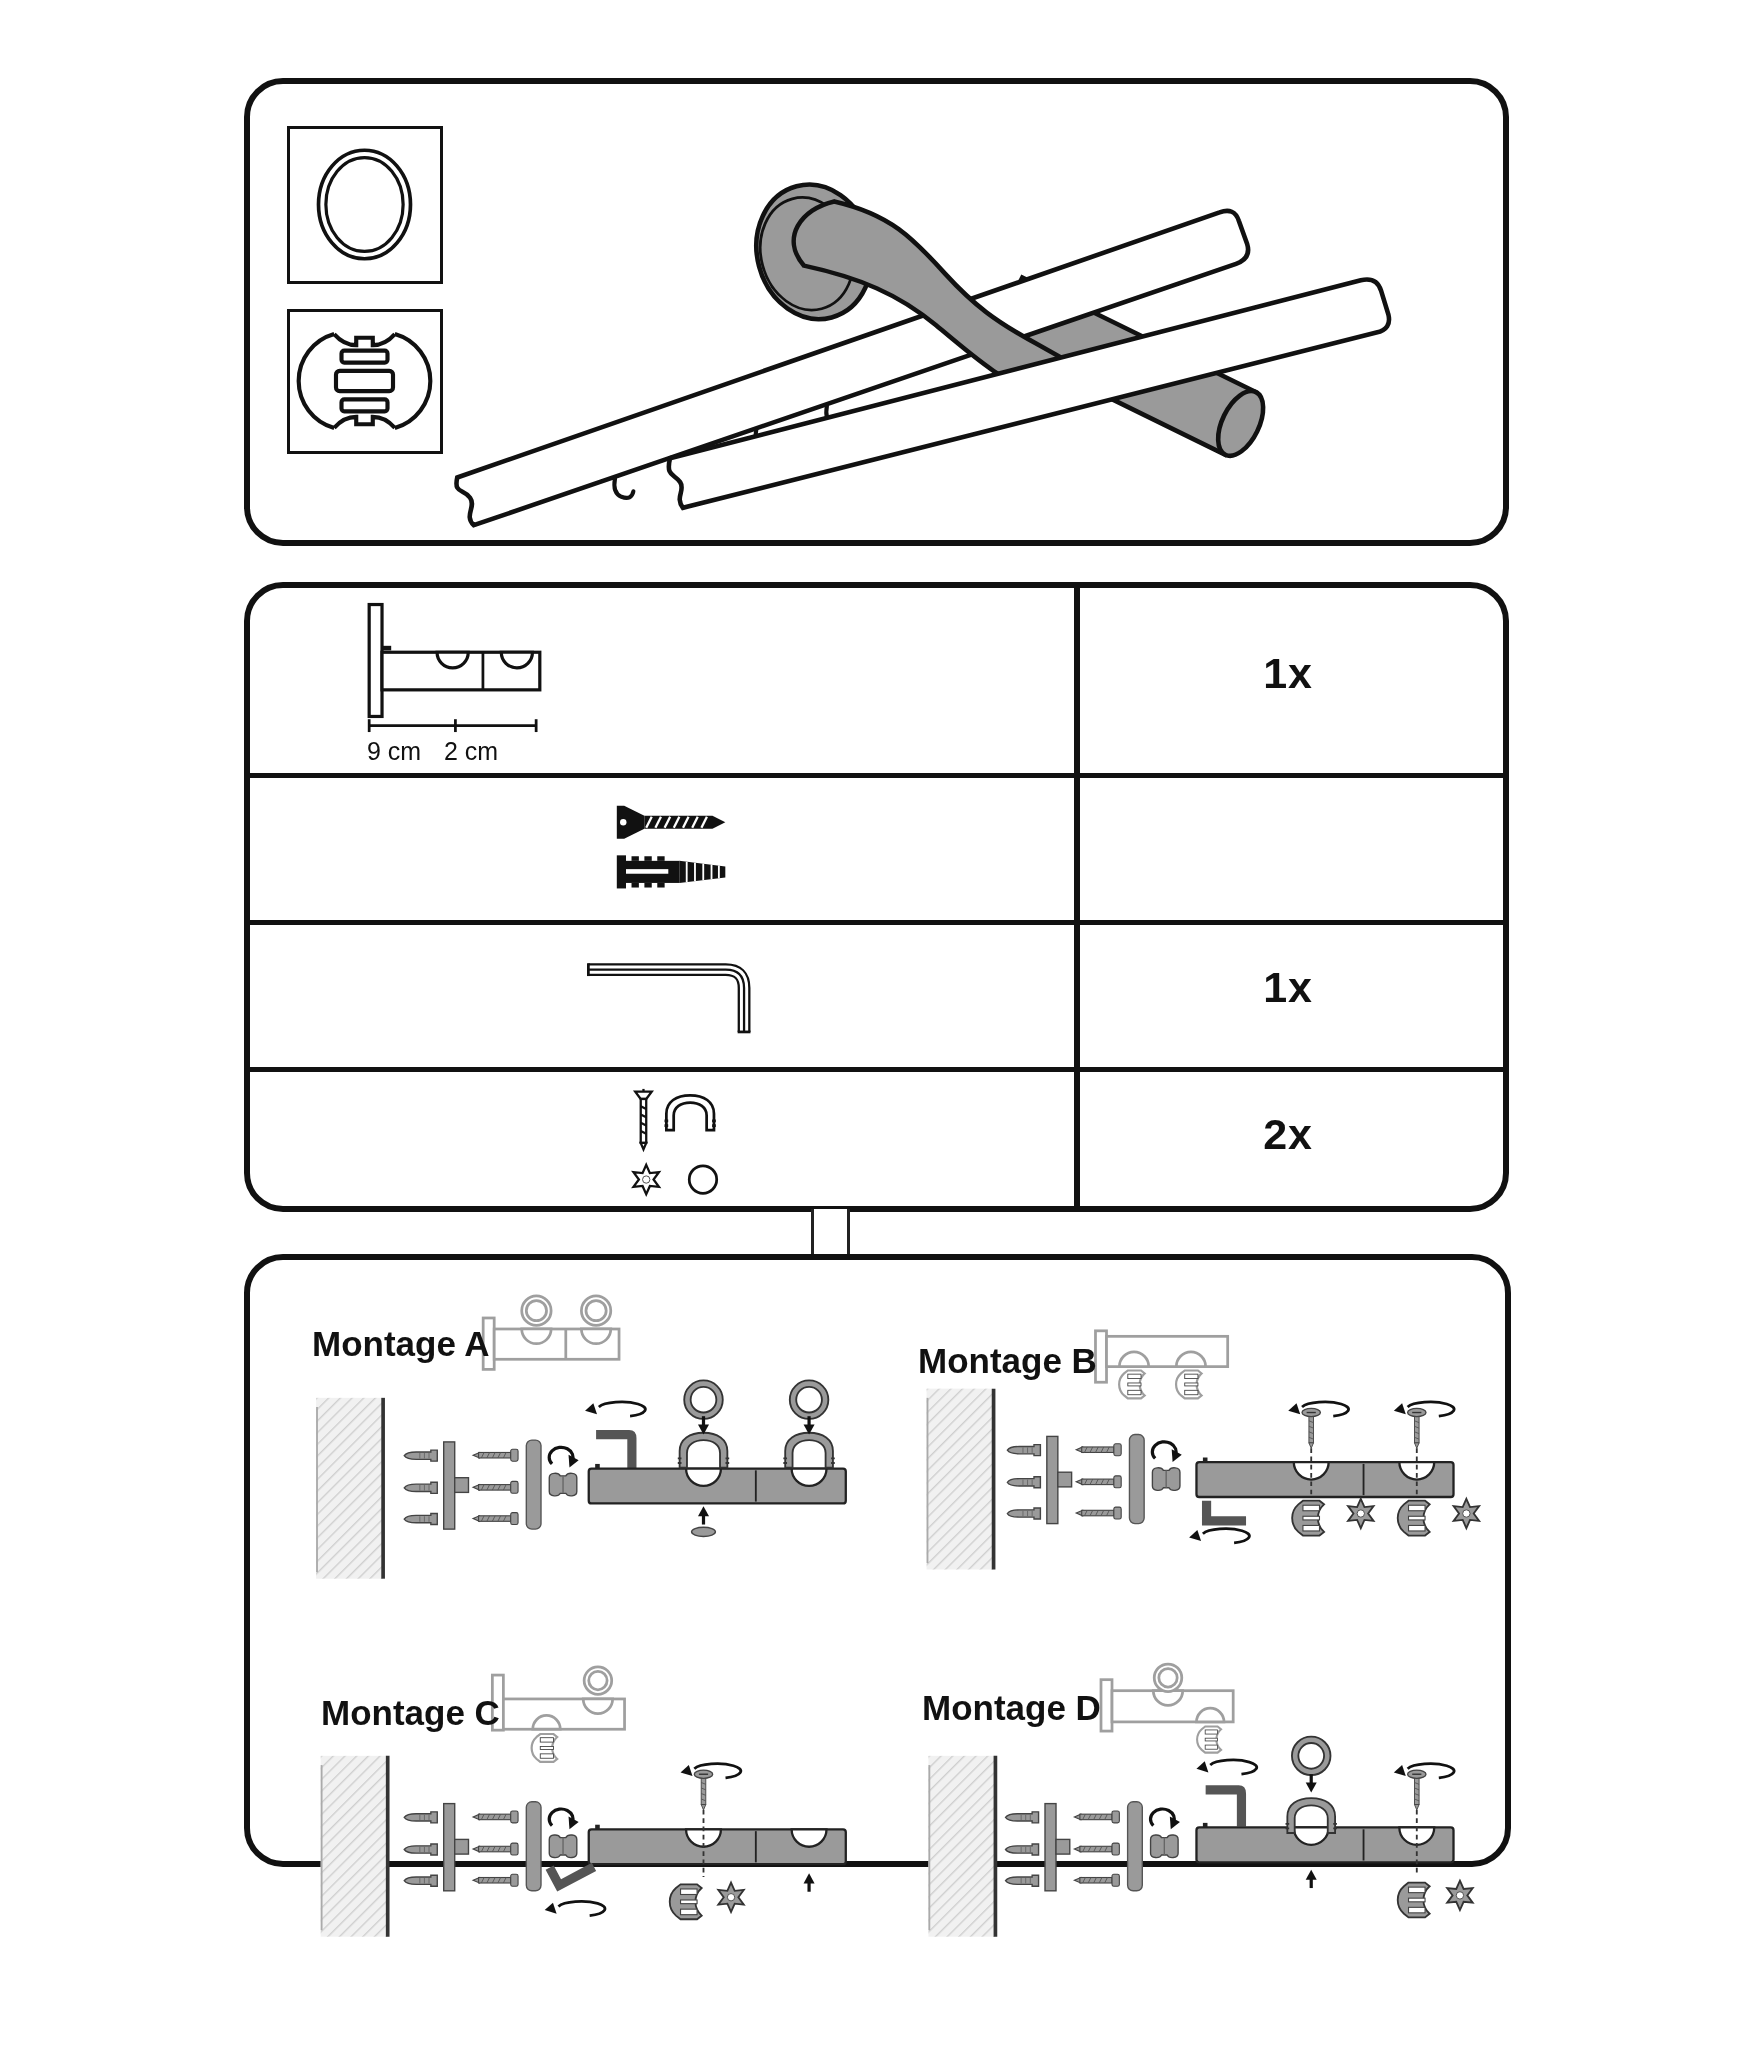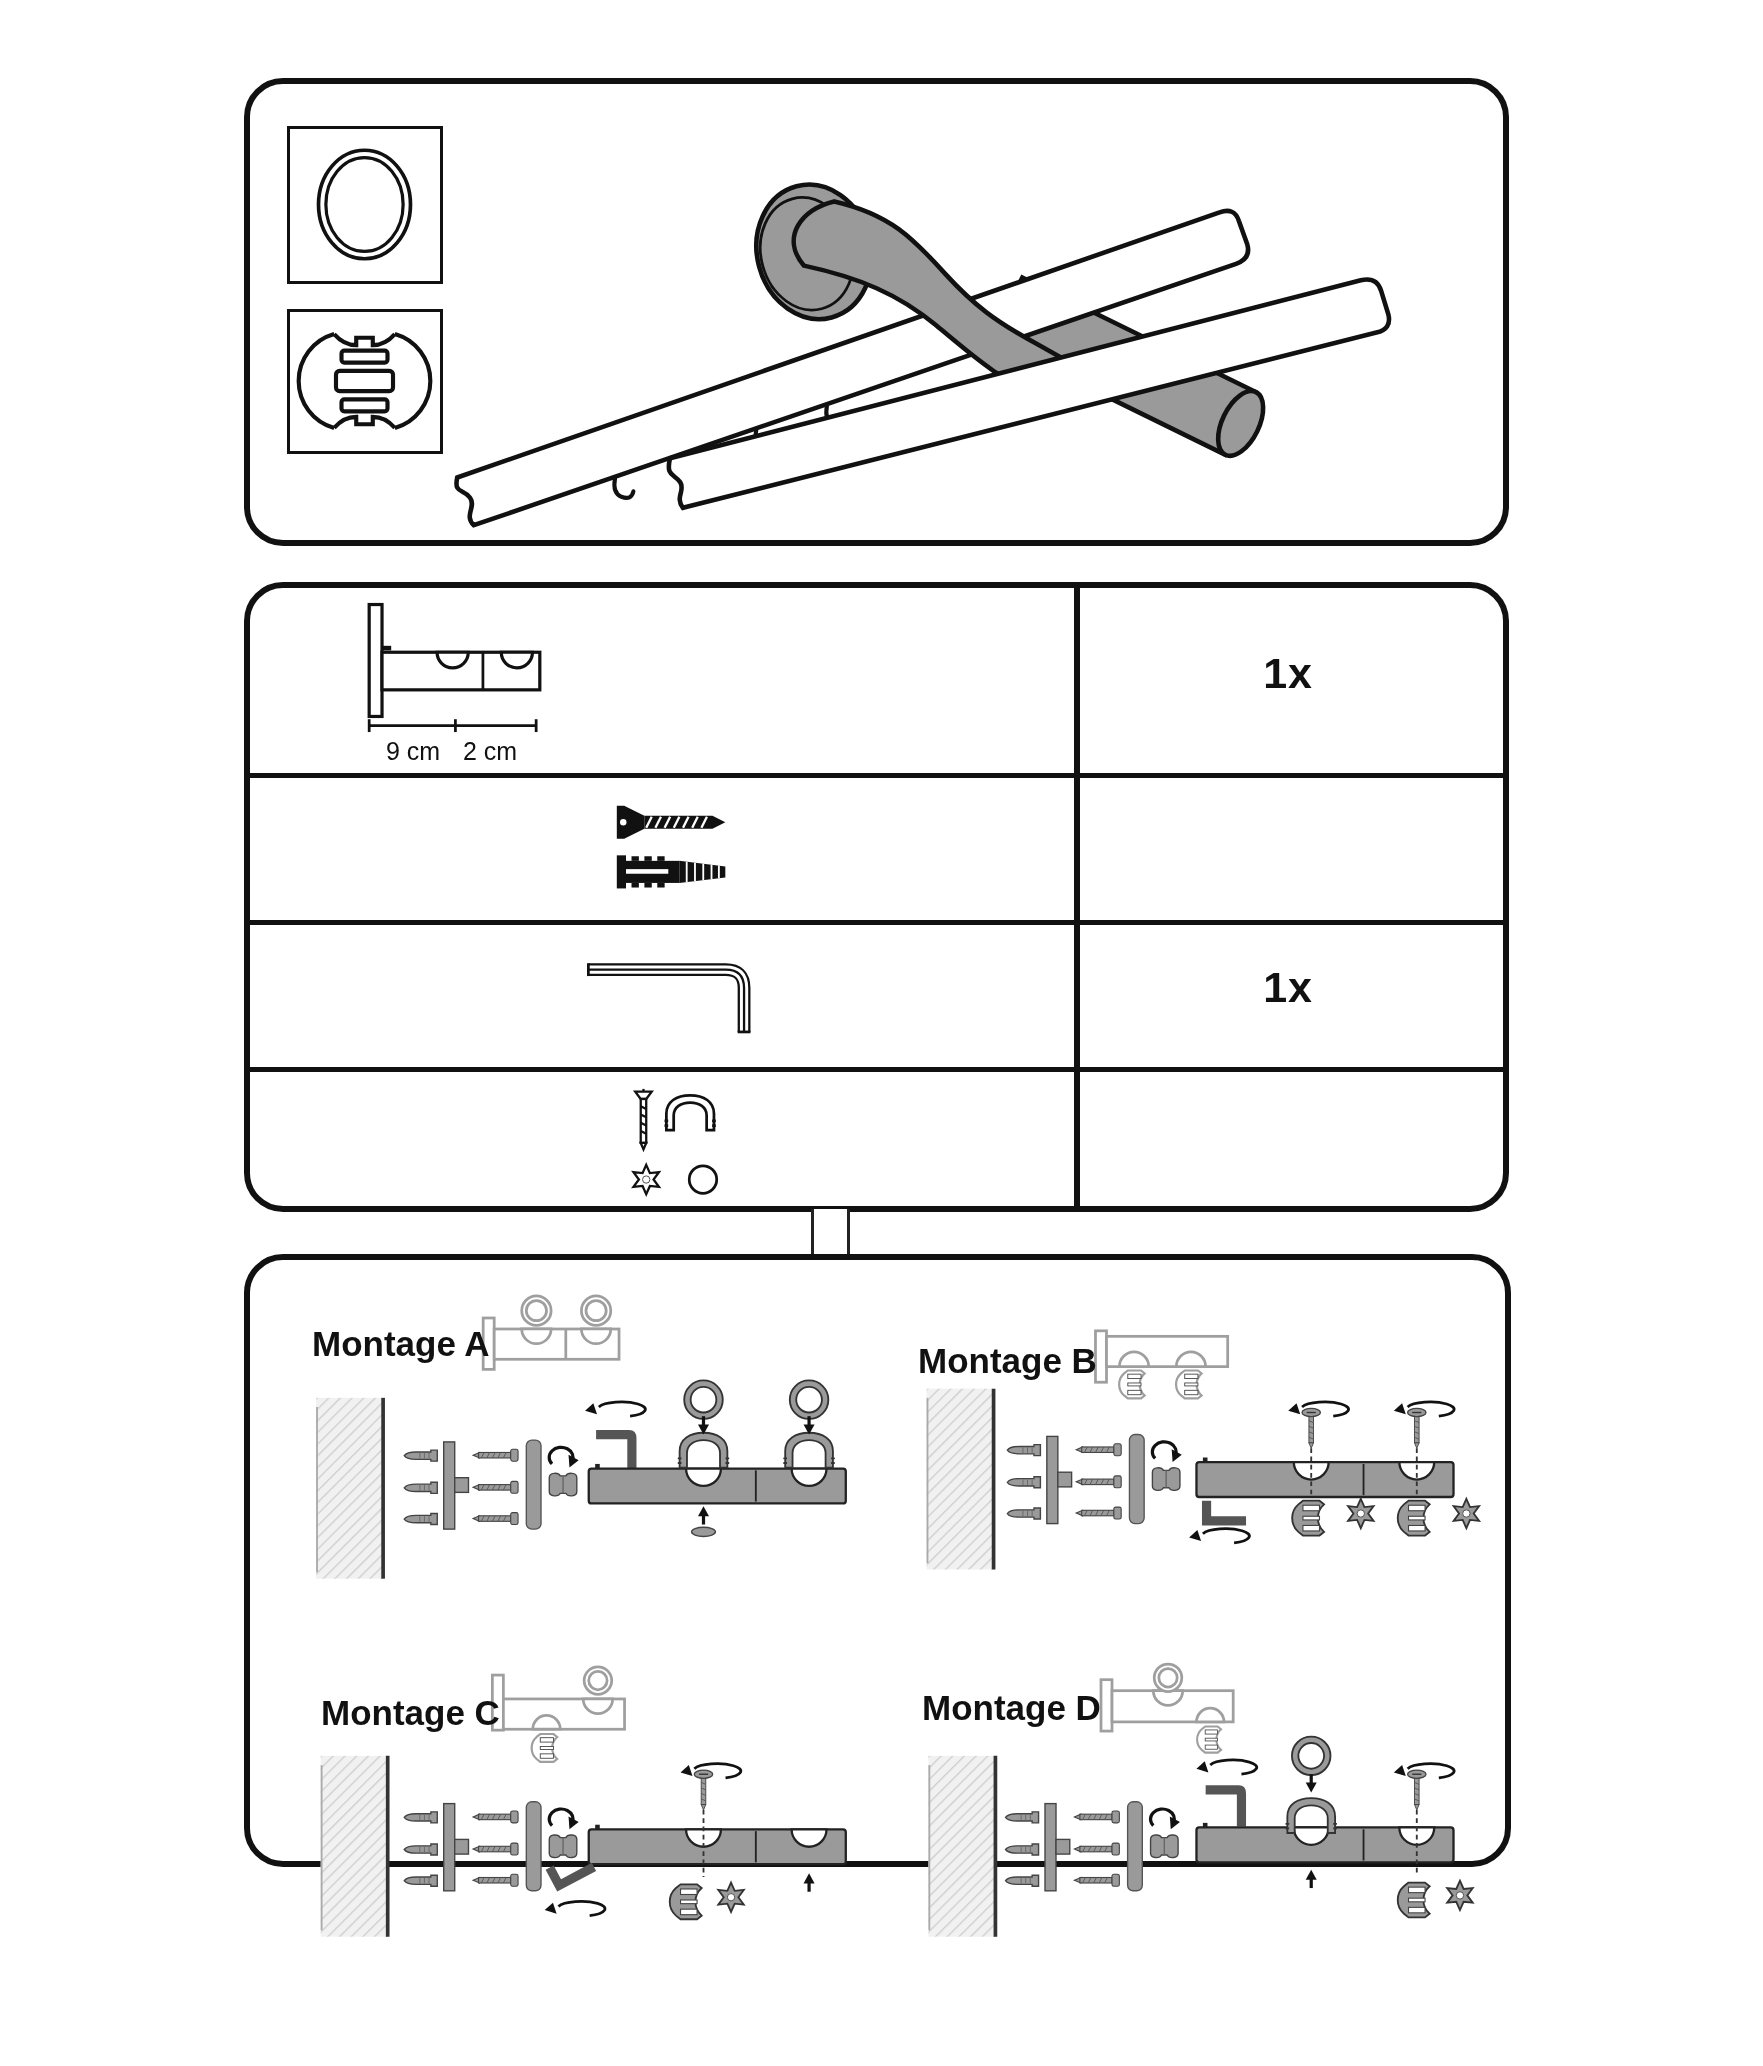--- a/index.html
+++ b/index.html
@@ -2,21 +2,21 @@
 <html style="font-size:14.7px"><head>
 <meta charset="utf-8">
 <style>
   html,body{margin:0;padding:0;background:#ffffff;}
   .page{position:relative;width:1763px;height:2066px;background:#fff;
         font-family:"Liberation Sans",sans-serif;color:#111;overflow:hidden;}
   .panel{position:absolute;background:#fff;border:6.4px solid #111;border-radius:39px;box-sizing:border-box;}
   .iconbox{position:absolute;border:3.7px solid #111;background:#fff;box-sizing:border-box;}
   .absvg{position:absolute;left:0;top:0;}
   .qty{position:absolute;font-weight:700;font-size:43px;text-align:center;letter-spacing:0.9px;}
-  .dimlabel{position:absolute;font-size:25px;font-weight:500;text-align:center;width:92px;}
+  .dimlabel{position:absolute;font-size:25px;font-weight:500;text-align:left;width:92px;}
   .mlabel{position:absolute;font-weight:700;font-size:35px;white-space:nowrap;}
   .hline{position:absolute;left:0;width:100%;height:4.6px;background:#111;}
   .vline{position:absolute;top:0;width:5.5px;height:100%;background:#111;}
   .connector{position:absolute;background:#fff;border-left:3.7px solid #222;border-right:3.7px solid #222;box-sizing:border-box;}
 </style>
 </head>
 <body>
 
 <div class="page">
 
@@ -293,20 +293,21 @@
         <use href="#p-uclip"></use>
       </g>
       <g transform="translate(26,100)" fill="#fff" stroke="#111" stroke-width="2.5">
         <use href="#p-star"></use>
       </g>
       <circle cx="88" cy="100" r="15" fill="#fff" stroke="#111" stroke-width="3"></circle>
     </svg>
 
     <div class="qty" style="left:824px;width:428px;top:61px;">1x</div>
     <div class="qty" style="left:824px;width:428px;top:375px;">1x</div>
+    <div class="qty" style="left:824px;width:428px;top:522px;">2x</div>
   </div>
 
   <div class="connector" style="left:811px;top:1209px;width:39px;height:48px;"></div>
 
   <div class="panel" style="left:244px;top:1254px;width:1267px;height:613px;">
 
     <svg class="absvg" width="1254" height="720" viewBox="0 0 1366 784">
 
       <g transform="translate(254,35)" stroke="#9f9f9f" fill="#fff" stroke-width="3">
         <rect x="0" y="28" width="12" height="56"></rect>

